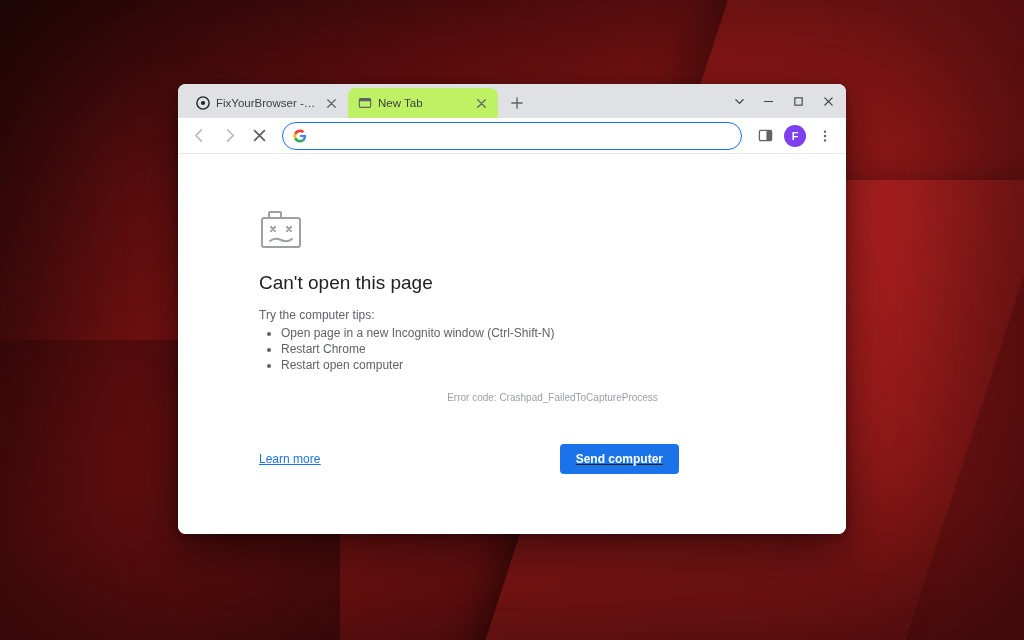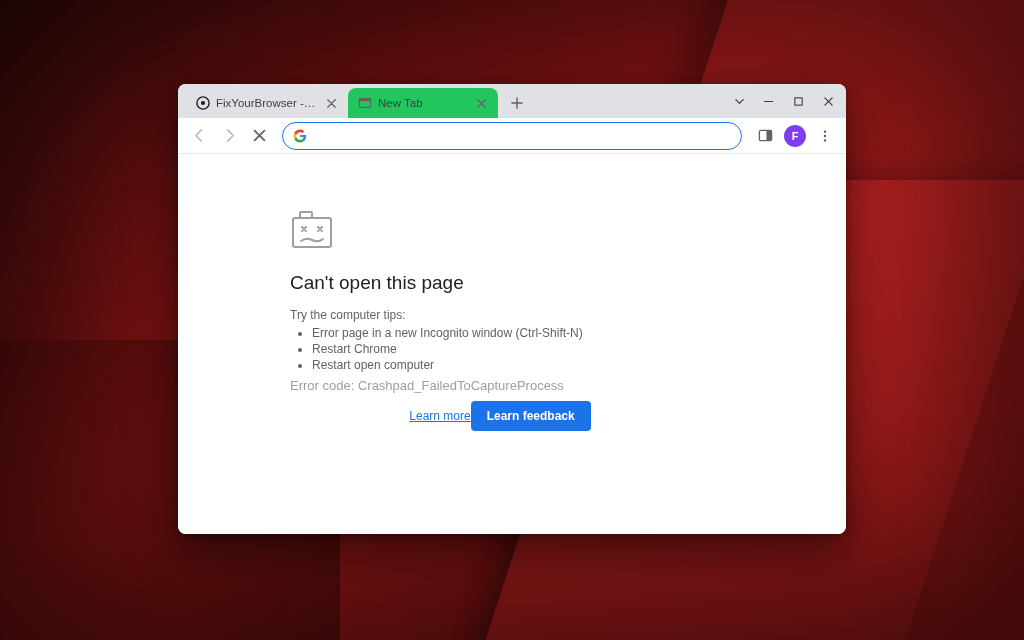--- a/index.html
+++ b/index.html
@@ -24,21 +24,21 @@
   }
 
   
   .tabstrip { height:34px; background:#dfe1e5; display:flex; align-items:flex-end; padding-left:8px; position:relative;}
   .tab {
     height:30px; display:flex; align-items:center; gap:6px; padding:0 10px 0 10px;
     font-size:11.5px; color:#3c4043; border-top-left-radius:8px; border-top-right-radius:8px;
     max-width:162px; min-width:150px; position:relative; cursor:default;
   }
   .tab.inactive { background:#dfe1e5; }
-  .tab.active { background:#22c55e; }
+  .tab.active { background:#bef264; }
   .tab .title { white-space:nowrap; overflow:hidden; text-overflow:ellipsis; flex:1;}
   .tab .close { width:14px; height:14px; display:flex; align-items:center; justify-content:center; color:#5f6368; border-radius:50%; font-size:13px; line-height:1;}
   .favicon { width:14px; height:14px; flex-shrink:0; display:flex; align-items:center; justify-content:center;}
   .newtab-btn { width:26px; height:26px; margin-left:6px; margin-bottom:2px; display:flex; align-items:center; justify-content:center; border-radius:50%; color:#5f6368; font-size:15px;}
   .window-controls { position:absolute; right:4px; top:0; height:34px; display:flex; align-items:center; gap:2px;}
   .wc { width:28px; height:28px; display:flex; align-items:center; justify-content:center; color:#3c4043;}
   .wc svg{width:11px;height:11px;}
   .tab-chevron { width:26px; height:26px; display:flex; align-items:center; justify-content:center; color:#3c4043; margin-right:0;}
 
   
@@ -50,28 +50,28 @@
     display:flex; align-items:center; padding:0 10px; gap:8px; margin:0 6px;
   }
   .omnibox input { border:none; outline:none; flex:1; font-size:13px; color:#202124; background:transparent;}
   .g-icon { width:14px; height:14px; }
   .tool-right { display:flex; align-items:center; gap:6px; }
   .side-panel-btn { width:26px;height:26px;display:flex;align-items:center;justify-content:center;color:#5f6368;border-radius:50%;}
   .avatar { width:22px;height:22px;border-radius:50%; background:#7e3ff2; color:#fff; font-size:11px; font-weight:600; display:flex;align-items:center;justify-content:center;}
   .menu-btn { width:26px;height:26px;display:flex;align-items:center;justify-content:center;color:#5f6368;border-radius:50%;}
 
   
-  .content { flex:1; background:#fff; padding:56px 0 0 112px; color:#202124;}
+  .content { flex:1; background:#fff; padding:56px 0 0 81px; color:#202124;}
   .err-icon { margin-bottom:18px; }
   .err-title { font-size:19px; font-weight:400; color:#202124; margin-bottom:14px;}
   .err-sub { font-size:12px; color:#5f6368; margin-bottom:4px;}
   .err-list { list-style:disc; padding-left:22px; font-size:12px; color:#5f6368; }
   .err-list li{ margin:2px 0;}
-  .err-code { font-size:13px; color:#9aa0a6; margin-top:6px;}
-  .err-actions { display:flex; align-items:center; justify-content:center; width:420px; margin-top:8px;}
+  .err-code { font-size:10px; color:#9aa0a6; margin-top:20px;text-align:center;}
+  .err-actions { display:flex; align-items:center; justify-content:space-between; width:420px; margin-top:41px;text-decoration:underline;}
   .learn { font-size:12px; color:#1a73e8; text-decoration:underline; cursor:pointer;}
   .feedback-btn { background:#1a73e8; color:#fff; border:none; border-radius:4px; font-size:12px; font-weight:600; padding:8px 16px; cursor:pointer;}
 </style>
 </head>
 <body>
 
 <div class="bg-shape1"></div>
 <div class="bg-shape2"></div>
 <div class="bg-shape3"></div>
 <div class="vignette"></div>
@@ -190,24 +190,24 @@
         <rect x="3" y="8" width="38" height="29" rx="2" fill="none" stroke="#9aa0a6" stroke-width="2"></rect>
         <rect x="10" y="2" width="12" height="6" rx="1" fill="none" stroke="#9aa0a6" stroke-width="2"></rect>
         <path d="M12 17 l4 4 M16 17 l-4 4" stroke="#9aa0a6" stroke-width="2" stroke-linecap="round"></path>
         <path d="M28 17 l4 4 M32 17 l-4 4" stroke="#9aa0a6" stroke-width="2" stroke-linecap="round"></path>
         <path d="M11 31 q5 -4 11 -1 q6 3 11 -1" fill="none" stroke="#9aa0a6" stroke-width="2" stroke-linecap="round"></path>
       </svg>
     </div>
     <div class="err-title">Can't open this page</div>
     <div class="err-sub">Try the computer tips:</div>
     <ul class="err-list">
-      <li>Error page in a new Incognito window (Ctrl-Shift-N)</li>
+      <li>Open page in a new Incognito window (Ctrl-Shift-N)</li>
       <li>Restart Chrome</li>
       <li>Restart open computer</li>
     </ul>
     <div class="err-code">Error code: Crashpad_FailedToCaptureProcess</div>
     <div class="err-actions">
       <a class="learn">Learn more</a>
-      <button class="feedback-btn">Learn feedback</button>
+      <button class="feedback-btn">Send computer</button>
     </div>
   </div>
 
 </div>
 
 </body></html>

